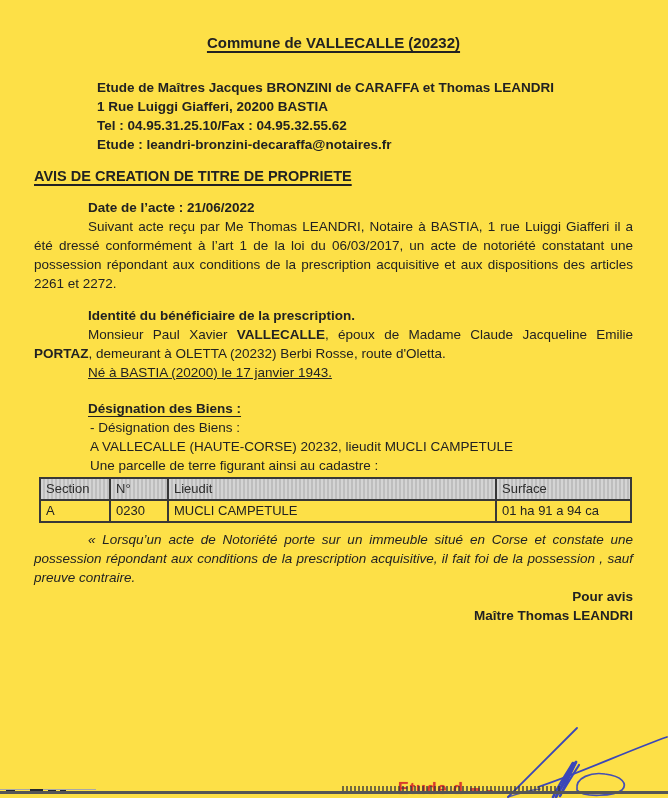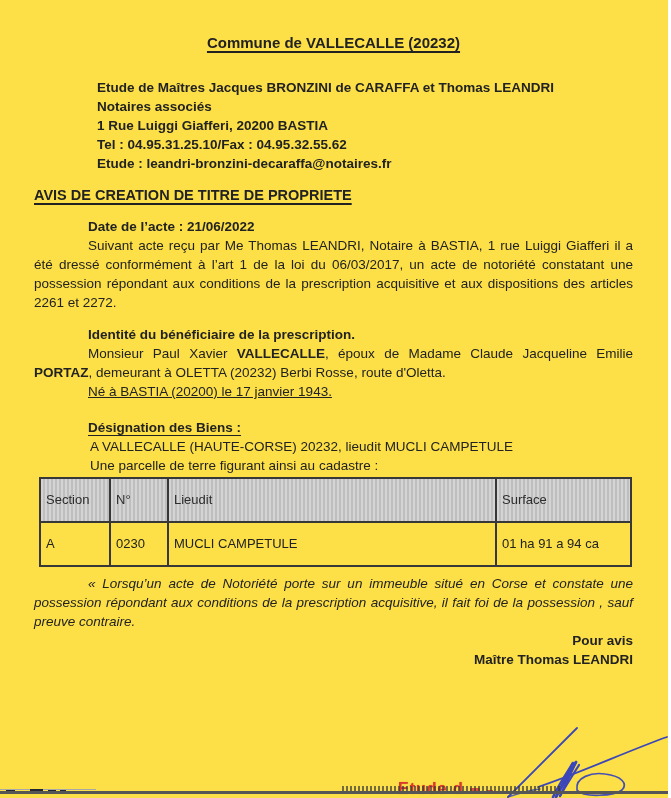--- a/index.html
+++ b/index.html
@@ -42,21 +42,21 @@
   table.cadastre {
     border-collapse: collapse;
     table-layout: fixed;
     width: 591px;
     margin-left: 5px;
     margin-bottom: 7px;
     font-size: 13px;
   }
   table.cadastre td {
     border: 2px solid #383838;
-    padding: 13px 5px;
+    padding: 2px 5px;
     height: 16px;
     line-height: 16px;
     white-space: nowrap;
     overflow: hidden;
   }
   table.cadastre tr.head td {
     background: #c6c6c6;
     background-image: repeating-linear-gradient(90deg, rgba(255,255,255,.25) 0 2px, rgba(0,0,0,0.04) 2px 4px);
     color: #2d2d2d;
   }
@@ -102,38 +102,38 @@
 
 <div class="page">
   <div class="doc">
 
     <div class="title-block">
       <span class="u">Commune de VALLECALLE (20232)</span>
     </div>
 
     <div class="office">
       <span>Etude de Maîtres Jacques BRONZINI de CARAFFA et Thomas LEANDRI</span>
-      <span>Notaires associés</span>
       <span>1 Rue Luiggi Giafferi, 20200 BASTIA</span>
       <span>Tel : 04.95.31.25.10/Fax : 04.95.32.55.62</span>
       <span>Etude : leandri-bronzini-decaraffa@notaires.fr</span>
     </div>
 
     <div class="avis-block">
       <span class="u">AVIS DE CREATION DE TITRE DE PROPRIETE</span>
     </div>
 
     <p class="b indent">Date de l’acte : 21/06/2022</p>
     <p class="just indent p-suivant">Suivant acte reçu par Me Thomas LEANDRI, Notaire à BASTIA, 1 rue Luiggi Giafferi il a été dressé conformément à l’art 1 de la loi du 06/03/2017, un acte de notoriété constatant une possession répondant aux conditions de la prescription acquisitive et aux dispositions des articles 2261 et 2272.</p>
 
     <p class="b indent">Identité du bénéficiaire de la prescription.</p>
     <p class="just indent"><span>Monsieur Paul Xavier </span><span class="b">VALLECALLE</span><span>, époux de Madame Claude Jacqueline Emilie </span><span class="b">PORTAZ</span><span>, demeurant à OLETTA (20232) Berbi Rosse, route d'Oletta.</span></p>
     <p class="indent p-ne">Né à BASTIA (20200) le 17 janvier 1943.</p>
 
     <p class="b u indent" style="text-decoration:underline;">Désignation des Biens :</p>
+    <p class="sub-line">- Désignation des Biens :</p>
     <p class="sub-line">A VALLECALLE (HAUTE-CORSE) 20232, lieudit MUCLI CAMPETULE</p>
     <p class="sub-line" style="margin-bottom:2px;">Une parcelle de terre figurant ainsi au cadastre :</p>
 
     <table class="cadastre">
       <colgroup>
         <col style="width:70px">
           <col style="width:58px">
           <col style="width:328px">
           <col style="width:135px">
       </colgroup>

